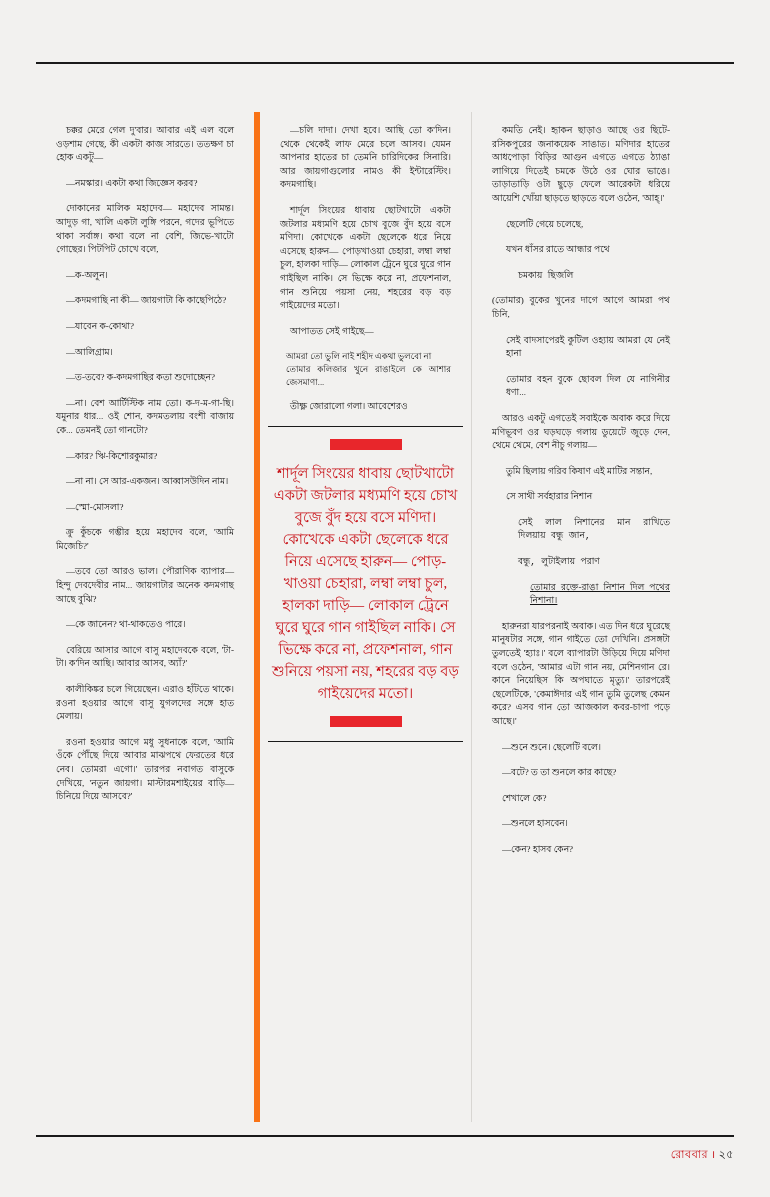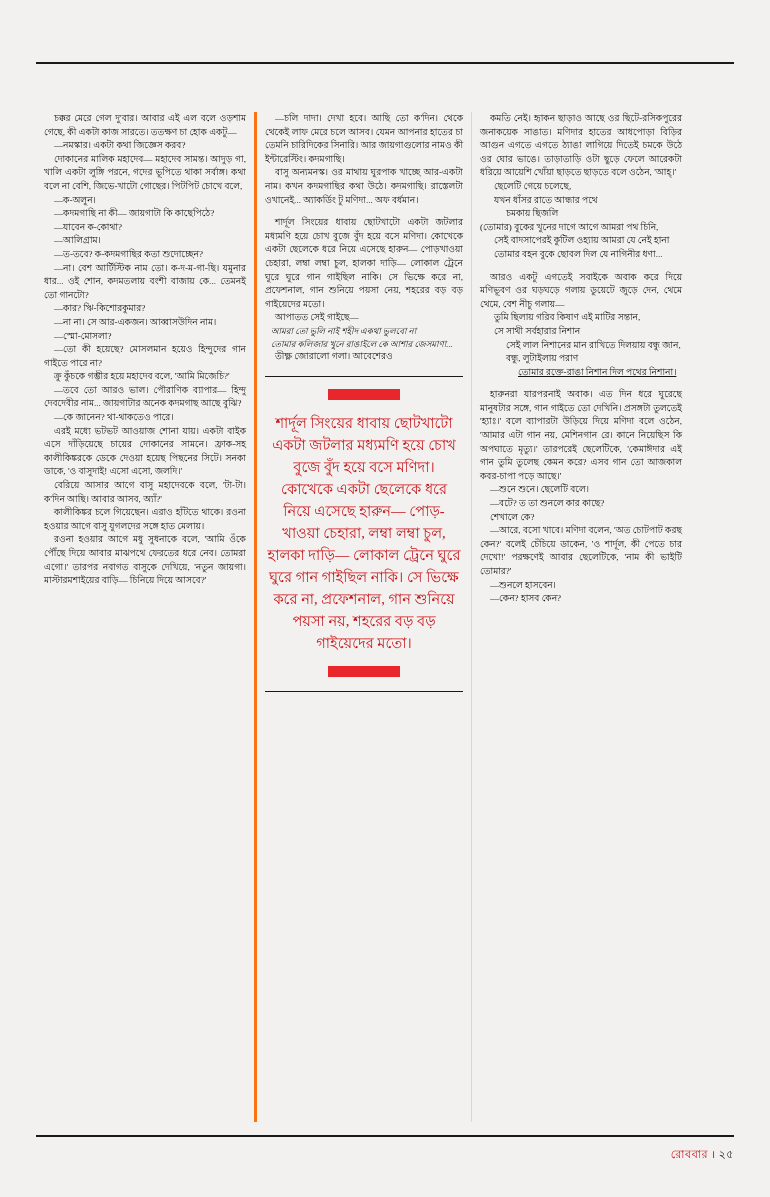--- a/index.html
+++ b/index.html
@@ -50,49 +50,49 @@
   .col {
     width: 218px;
     padding: 0 8px;
     box-sizing: border-box;
     font-size: 9.1px;
     line-height: 13.6px;
     text-align: justify;
     color: #141414;
     position: relative;
   }
-  .col.mid { border-left: 3px solid #f97316; border-right: 1px solid #d8d6d2; }
+  .col.mid { border-left: 6px solid #f97316; border-right: 1px solid #d8d6d2; }
   .col p {
-    margin: 0;
+    margin: 12px;
     text-indent: 0;
   }
   .col p.ind { text-indent: 10px; }
   .col p.dash { text-indent: 10px; }
   .col p.gap { margin-top: 9px; }
   .verse {
     margin: 0;
     text-indent: 0;
     padding-left: 14px;
     line-height: 13.6px;
   }
   .verse2 {
     margin: 0;
     text-indent: 0;
     padding-left: 26px;
     line-height: 13.6px;
+    font-family: Liberation Mono, monospace;
   }
   .verse3 {
     margin: 0;
     text-indent: 0;
     padding-left: 38px;
     line-height: 13.6px;
     text-decoration: underline;
   }
   .italic-block {
-    font-style: italic;
     font-size: 8.6px;
     line-height: 12.6px;
     padding-left: 6px;
   }
   .pullquote-wrap {
     margin-top: 12px;
     border-top: 1.5px solid #1a1a1a;
     border-bottom: 1.5px solid #1a1a1a;
     padding: 12px 2px 14px 2px;
     text-align: center;
@@ -138,34 +138,31 @@
       <p class="ind">দোকানের মালিক মহাদেব— মহাদেব সামন্ত। আদুড় গা, খালি একটা লুঙ্গি পরনে, গদের ভূপিতে থাকা সর্বাঙ্গ। কথা বলে না বেশি, জিভে-খাটো গোছের। পিটপিট চোখে বলে,</p>
       <p class="dash">—ক-অলুন।</p>
       <p class="dash">—কদমগাছি না কী— জায়গাটা কি কাছেপিঠে?</p>
       <p class="dash">—যাবেন ক-কোথা?</p>
       <p class="dash">—আলিগ্রাম।</p>
       <p class="dash">—ত-তবে? ক-কদমগাছির কতা শুদোচ্ছেন?</p>
       <p class="dash">—না। বেশ আর্টিস্টিক নাম তো। ক-দ-ম-গা-ছি। যমুনার ধার... ওই শোন, কদমতলায় বংশী বাজায় কে... তেমনই তো গানটো?</p>
       <p class="dash">—কার? ঋি-কিশোরকুমার?</p>
       <p class="dash">—না না। সে আর-একজন। আব্বাসউদিন নাম।</p>
       <p class="dash">—স্মো-মোসলা?</p>
-      <p class="dash">—তো কী হয়েছে? মোসলমান হয়েও হিন্দুদের গান গাইতে পারে না?</p>
       <p class="dash">ক্রু কুঁচকে গম্ভীর হয়ে মহাদেব বলে, 'আমি মিজেচি?'</p>
       <p class="ind">—তবে তো আরও ভাল। পৌরাণিক ব্যাপার— হিন্দু দেবদেবীর নাম... জায়গাটার অনেক কদমগাছ আছে বুঝি?</p>
       <p class="dash">—কে জানেন? থা-থাকতেও পারে।</p>
-      <p class="dash">এরই মধ্যে ভটভট আওয়াজ শোনা যায়। একটা বাইক এসে দাঁড়িয়েছে চায়ের দোকানের সামনে। ফ্রাক-সহ কালীকিঙ্করকে ডেকে দেওয়া হয়েছ পিছনের সিটে। সনকা ডাকে, 'ও বাসুদাই! এসো এসো, জলদি।'</p>
       <p class="ind">বেরিয়ে আসার আগে বাসু মহাদেবকে বলে, 'টা-টা। ক'দিন আছি। আবার আসব, অ্যাঁ?'</p>
       <p class="ind">কালীকিঙ্কর চলে গিয়েছেন। এরাও হাঁটতে থাকে। রওনা হওয়ার আগে বাসু যুগলদের সঙ্গে হাত মেলায়।</p>
       <p class="ind">রওনা হওয়ার আগে মধু সুধনাকে বলে, 'আমি ওঁকে পৌঁছে দিয়ে আবার মাঝপথে ফেরতের ধরে নেব। তোমরা এগো।' তারপর নবাগত বাসুকে দেখিয়ে, 'নতুন জায়গা। মাস্টারমশাইয়ের বাড়ি— চিনিয়ে দিয়ে আসবে?'</p>
       <p class="ind"></p>
     </div>
 
     <div class="col mid">
       <p class="dash">—চলি দাদা। দেখা হবে। আছি তো ক'দিন। থেকে থেকেই লাফ মেরে চলে আসব। যেমন আপনার হাতের চা তেমনি চারিদিকের সিনারি। আর জায়গাগুলোর নামও কী ইন্টারেস্টিং। কদমগাছি।</p>
-      <p class="ind">বাসু অন্যমনস্ক। ওর মাথায় ঘুরপাক খাচ্ছে আর-একটা নাম। কখন কদমগাছির কথা উঠে। কদমগাছি। রাস্তেলটা ওখানেই... অ্যাকর্ডিং টু মণিদা... অফ বর্ধমান।</p>
       <p class="ind gap">শার্দূল সিংয়ের ধাবায় ছোটখাটো একটা জটলার মধ্যমণি হয়ে চোখ বুজে বুঁদ হয়ে বসে মণিদা। কোখেকে একটা ছেলেকে ধরে নিয়ে এসেছে হারুন— পোড়খাওয়া চেহারা, লম্বা লম্বা চুল, হালকা দাড়ি— লোকাল ট্রেনে ঘুরে ঘুরে গান গাইছিল নাকি। সে ভিক্ষে করে না, প্রফেশনাল, গান শুনিয়ে পয়সা নেয়, শহরের বড় বড় গাইয়েদের মতো।</p>
       <p class="ind">আপাতত সেই গাইছে—</p>
       <p class="italic-block" style="white-space:pre-line;">আমরা তো ভুলি নাই শহীদ একথা ভুলবো না
 তোমার কলিজার খুনে রাঙাইলে কে আশার জেসমাণা...</p>
       <p class="ind">তীক্ষ্ণ জোরালো গলা। আবেশেরও</p>
 
       <div class="pullquote-wrap">
         <div class="pq-bar top"></div>
         <div class="pq-text">শার্দূল সিংয়ের ধাবায় ছোটখাটো একটা জটলার মধ্যমণি হয়ে চোখ বুজে বুঁদ হয়ে বসে মণিদা। কোখেকে একটা ছেলেকে ধরে নিয়ে এসেছে হারুন— পোড়-খাওয়া চেহারা, লম্বা লম্বা চুল, হালকা দাড়ি— লোকাল ট্রেনে ঘুরে ঘুরে গান গাইছিল নাকি। সে ভিক্ষে করে না, প্রফেশনাল, গান শুনিয়ে পয়সা নয়, শহরের বড় বড় গাইয়েদের মতো।</div>
         <div class="pq-bar bottom"></div>
@@ -183,21 +180,20 @@
       <p class="ind gap">আরও একটু এগতেই সবাইকে অবাক করে দিয়ে মণিভূবণ ওর ঘড়ঘড়ে গলায় ডুয়েটে জুড়ে দেন, থেমে থেমে, বেশ নীচু গলায়—</p>
       <p class="verse">তুমি ছিলায় গরিব কিষাণ এই মাটির সন্তান,</p>
       <p class="verse">সে সাথী সর্বহারার নিশান</p>
       <p class="verse2">সেই লাল নিশানের মান রাখিতে দিলয়ায় বন্ধু জান,</p>
       <p class="verse2">বন্ধু, লুটাইলায় পরাণ</p>
       <p class="verse3">তোমার রক্তে-রাঙা নিশান দিল পথের নিশানা।</p>
       <p class="ind gap">হারুনরা যারপরনাই অবাক। এত দিন ধরে ঘুরেছে মানুষটার সঙ্গে, গান গাইতে তো দেখিনি। প্রসঙ্গটা তুলতেই 'হ্যাঃ।' বলে ব্যাপারটা উড়িয়ে দিয়ে মণিদা বলে ওঠেন, 'আমার এটা গান নয়, মেশিনগান রে। কানে নিয়েছিস কি অপঘাতে মৃত্যু।' তারপরেই ছেলেটিকে, 'কেমাঈদার এই গান তুমি তুলেছ কেমন করে? এসব গান তো আজকাল কবর-চাপা পড়ে আছে।'</p>
       <p class="dash">—শুনে শুনে। ছেলেটি বলে।</p>
       <p class="dash">—বটে? ত তা শুনলে কার কাছে?</p>
       <p class="dash">শেখালে কে?</p>
-      <p class="dash">—আরে, বসো খাবে। মণিদা বলেন, 'অত চোটপাট করছ কেন?' বলেই চেঁচিয়ে ডাকেন, 'ও শার্দূল, কী পেতে চার দেখো!' পরক্ষণেই আবার ছেলেটিকে, 'নাম কী ভাইটি তোমার?'</p>
       <p class="dash">—শুনলে হাসবেন।</p>
       <p class="dash">—কেন? হাসব কেন?</p>
     </div>
 
   </div>
 
   <div class="bottom-rule"></div>
 
   <div class="footer">
     <span>রোববার</span><span class="sep">।</span><span class="num">২৫</span>

